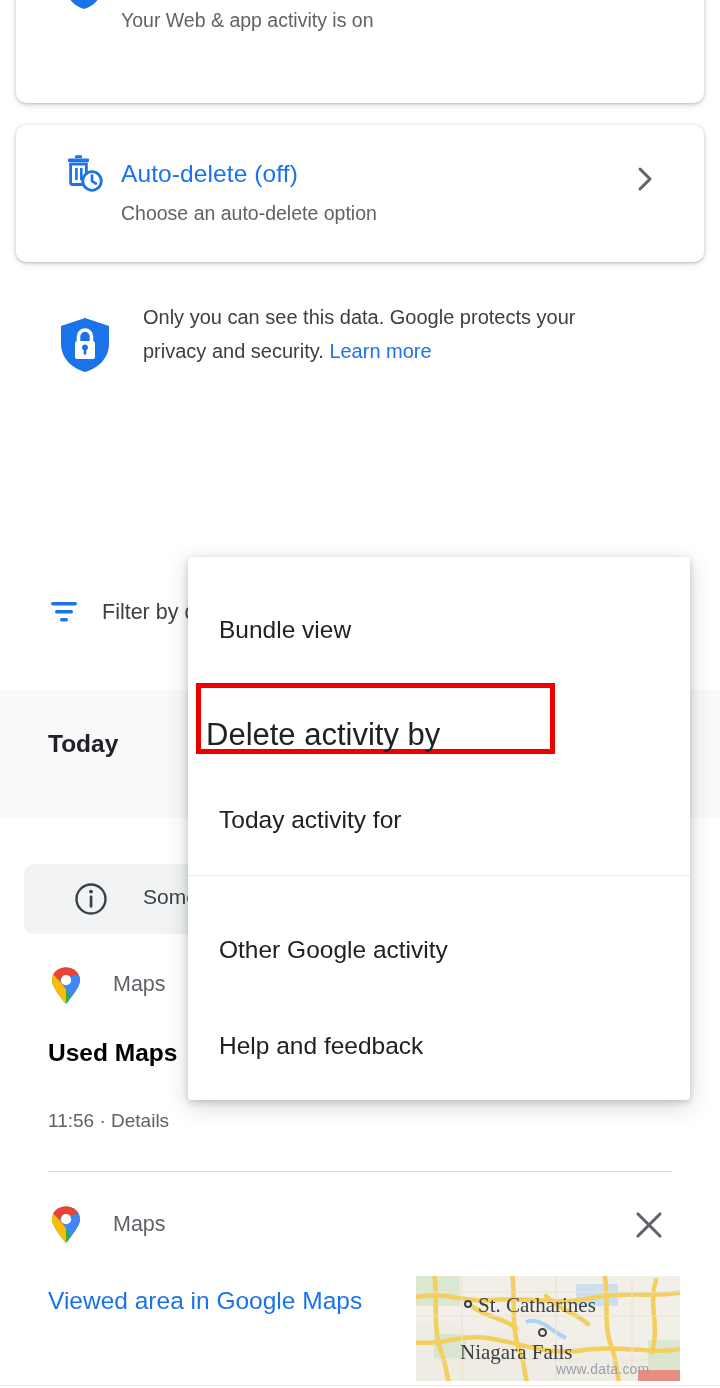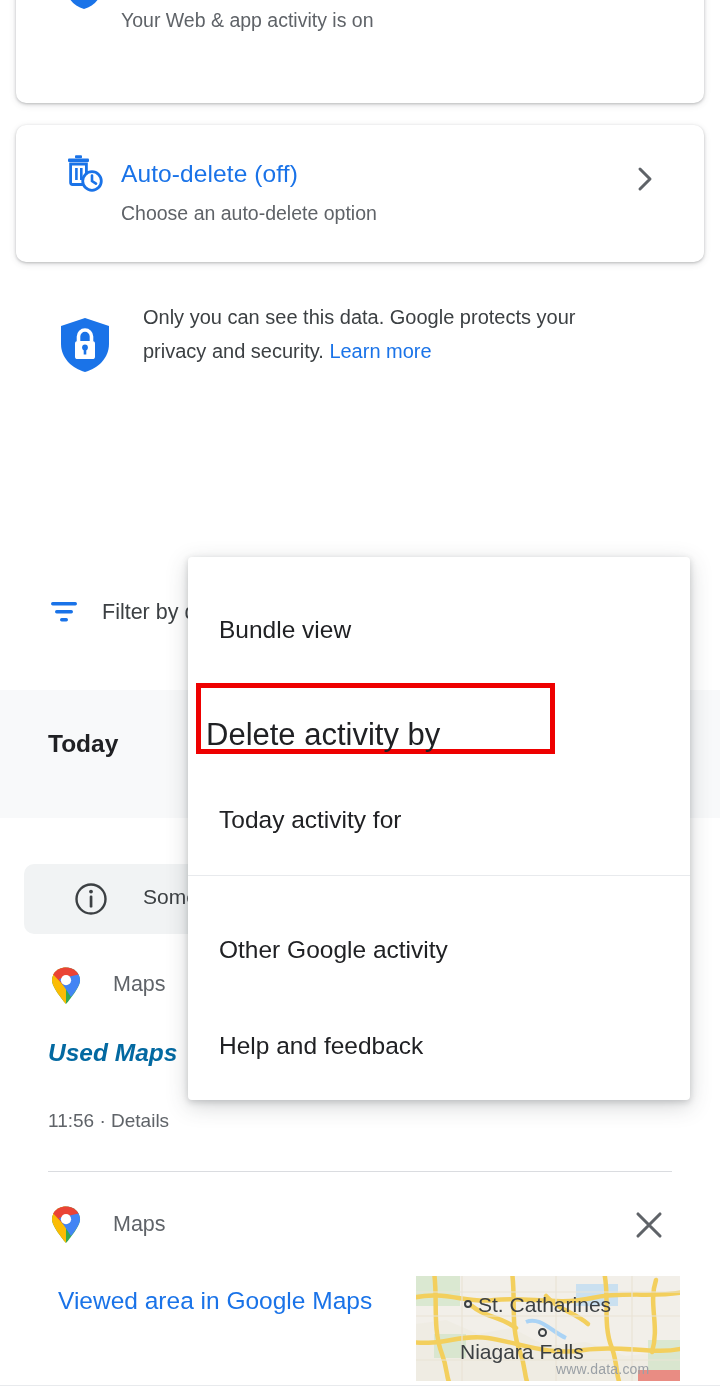--- a/index.html
+++ b/index.html
@@ -155,48 +155,48 @@
     font-size: 21px; color: #3c4043; white-space: nowrap;
   }
 
   
   #act1 { position: absolute; left: 0; top: 960px; width: 720px; }
   .maps-pin { width: 32px; height: 38px; }
   #act1-icon { position: absolute; left: 50px; top: 7px; }
   #act1-app  { position: absolute; left: 113px; top: 12px;
                font-size: 21.5px; color: #5f6368; }
   #act1-title{ position: absolute; left: 48px; top: 79px;
-               font-size: 24.5px; font-weight: 700; color: #0369a1;
-               white-space: nowrap; font-style: italic; }
+               font-size: 24.5px; font-weight: 700; color: #000000;
+               white-space: nowrap; }
   #act1-meta { position: absolute; left: 48px; top: 150px;
                font-size: 19px; color: #5f6368; }
   #act1-rule { position: absolute; left: 48px; top: 211px;
                width: 624px; height: 1px; background: #dadce0; }
 
   
   #act2 { position: absolute; left: 0; top: 1200px; width: 720px; }
   #act2-icon { position: absolute; left: 50px; top: 6px; }
   #act2-app  { position: absolute; left: 113px; top: 12px;
                font-size: 21.5px; color: #5f6368; }
   #act2-close{ position: absolute; left: 632px; top: 8px;
                width: 34px; height: 34px; }
   #act2-title{ position: absolute; left: 48px; top: 80px;
                width: 330px; font-size: 24.5px; line-height: 41px;
-               color: #1a73e8; font-weight: 400; margin-left: 10px; }
+               color: #1a73e8; font-weight: 400; }
 
   
   #map-thumb {
     position: absolute;
     left: 416px; top: 1276px;
     width: 264px; height: 105px;
     background: #f2efe9;
     overflow: hidden;
   }
   #map-thumb .mcap {
-    position: absolute; font-family: Liberation Sans, sans-serif;
+    position: absolute; font-family: Liberation Serif, serif;
     color: #3c4043; white-space: nowrap;
   }
   #map-lbl-1 { left: 62px; top: 17px; font-size: 21px; }
   #map-lbl-2 { left: 44px; top: 64px; font-size: 21px; }
   #map-dot-1 {
     position: absolute; left: 48px; top: 24px;
     width: 8px; height: 8px; border-radius: 50%;
     border: 2px solid #3c4043; background: #f2efe9;
   }
   #map-dot-2 {

